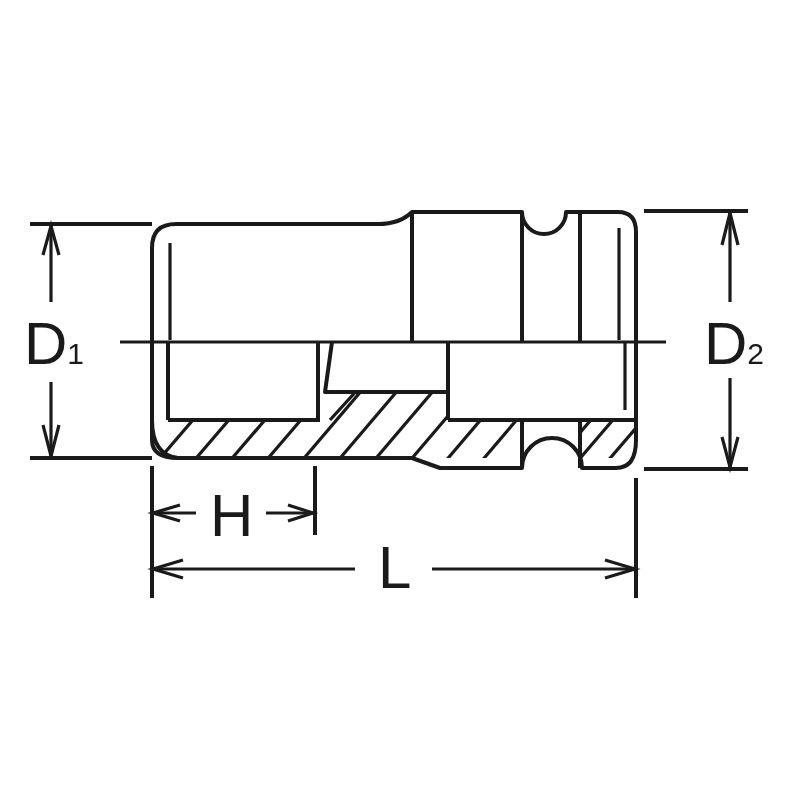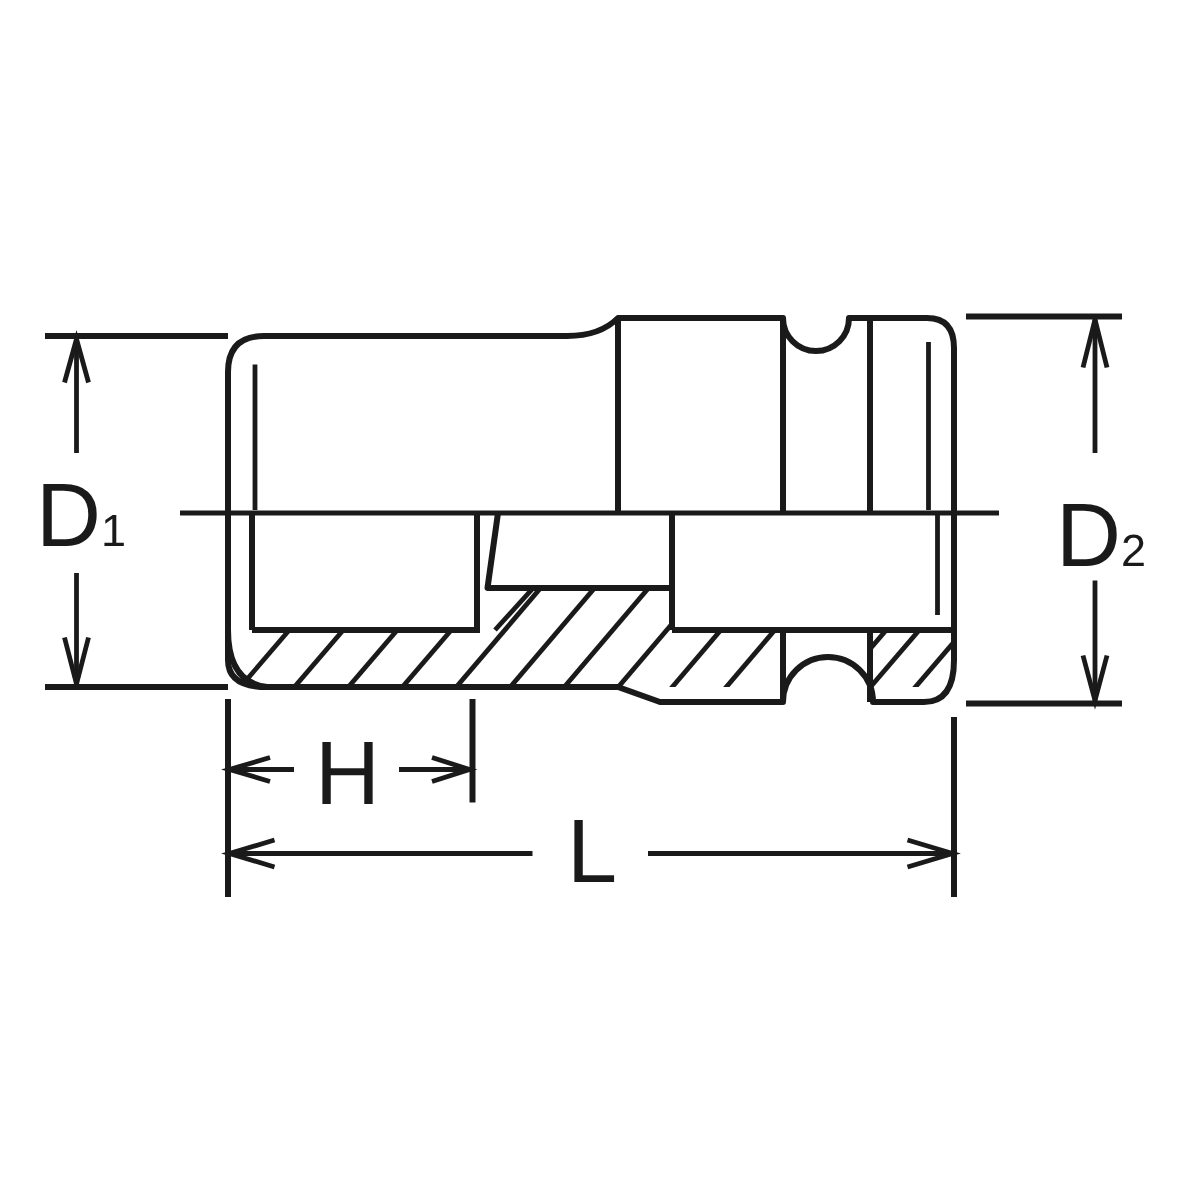--- a/index.html
+++ b/index.html
@@ -114,21 +114,21 @@
     <line class="thin" x1="432" y1="569" x2="635" y2="569"></line>
     <polyline class="thin" points="183,560 153,569 183,578"></polyline>
     <polyline class="thin" points="605,560 635,569 605,578"></polyline>
   </g>
 </svg>
 
 <div class="lbl" style="left:24px; top:314px;">
   <span class="big">D</span><span class="sub">1</span>
 </div>
 
-<div class="lbl" style="left:704px; top:327px;">
+<div class="lbl" style="left:704px; top:314px;">
   <span class="big">D</span><span class="sub">2</span>
 </div>
 
 <div class="lbl big" style="left:210px; top:486px; background:transparent;">H</div>
 
 <div class="lbl big" style="left:378px; top:538px; background:transparent;">L</div>
 
 </div>
 
 </body></html>

